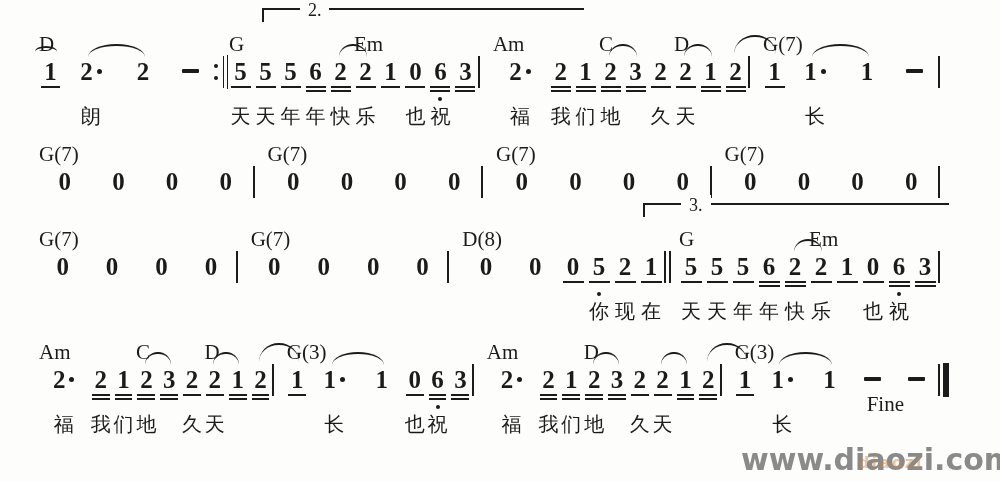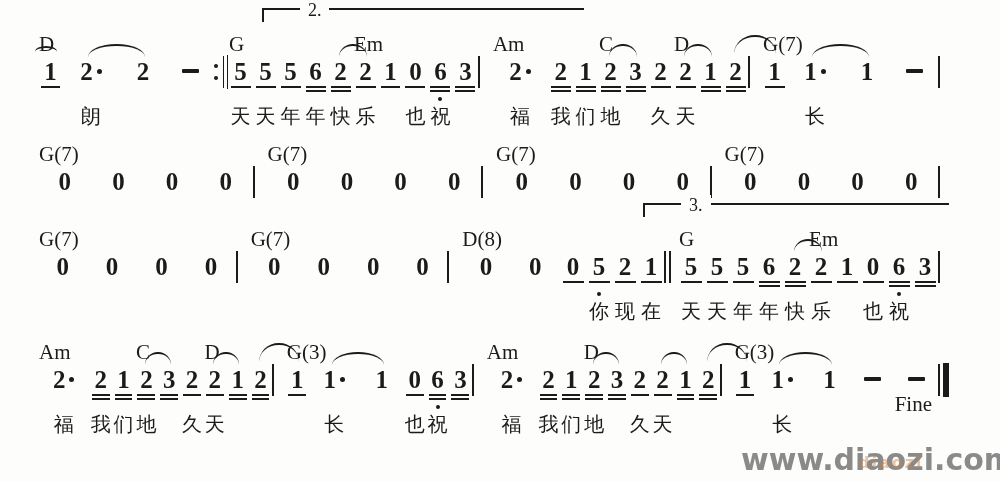--- a/index.html
+++ b/index.html
@@ -53,21 +53,21 @@
     border-top:2px solid #1b1b1b; border-left:2px solid #1b1b1b;
   }
   .volta-label{
     position:absolute; top:-10px; left:36px; padding:0 8px;
     background:#fdfdfb;
     font-family:"Liberation Serif","DejaVu Serif",serif; font-size:18px;
   }
   .volta-2{left:24.5%; width:35%;}
   .volta-3{left:66.2%; width:33.2%;}
   .fine{
-    position:absolute; right:20px; top:52px;
+    position:absolute; right:48px; top:52px;
     font-family:"Liberation Serif","DejaVu Serif",serif; font-size:21px;
   }
   .watermark-name{
     position:absolute; left:780px; top:400px;
     font-size:47px; font-weight:bold; color:#8a8a8a; letter-spacing:5px;
     white-space:nowrap;
   }
   .watermark-url{
     position:absolute; left:741px; top:442px;
     font-size:30px; font-weight:bold; color:#8a8a8a; white-space:nowrap;

